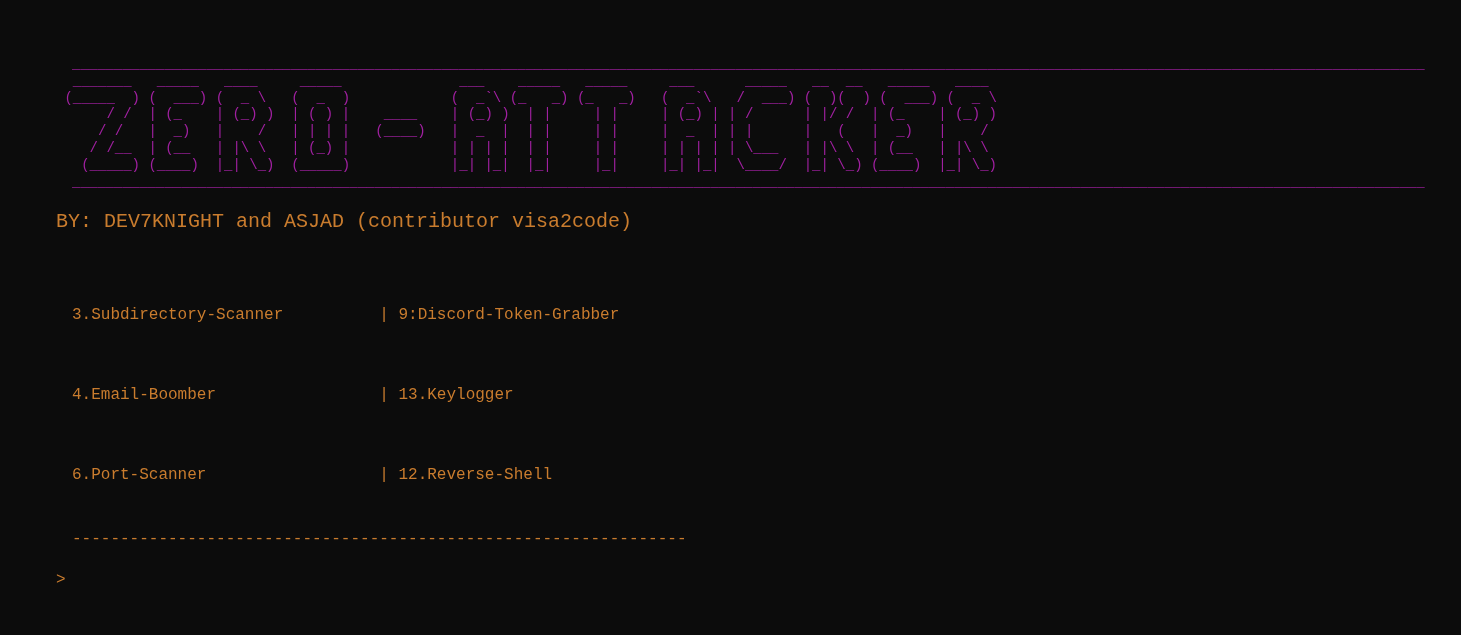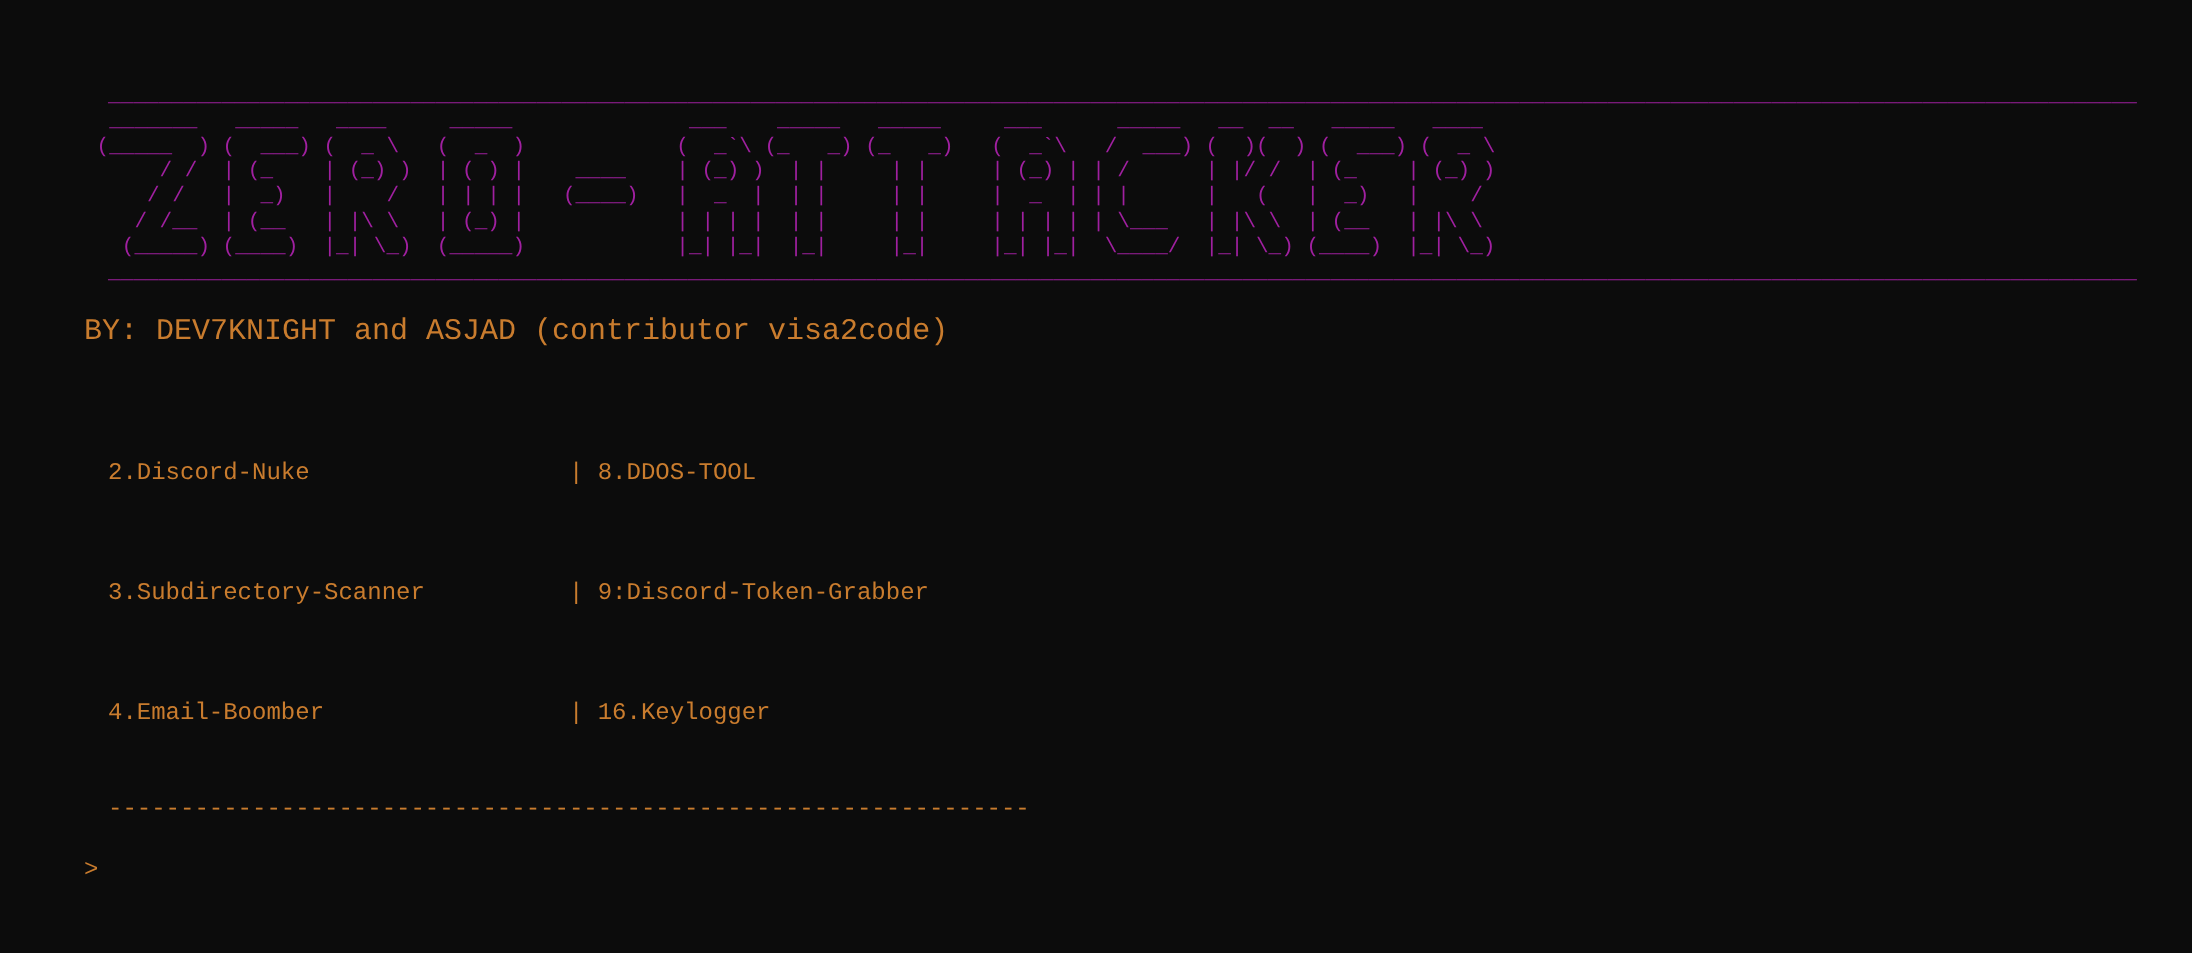--- a/index.html
+++ b/index.html
@@ -60,19 +60,19 @@
  (_____  ) (  ___) (  _ \   (  _  )            (  _`\ (_   _) (_   _)   (  _`\   /  ___) (  )(  ) (  ___) (  _ \
       / /  | (_    | (_) )  | ( ) |    ____    | (_) )  | |     | |     | (_) | | /      | |/ /  | (_    | (_) )
      / /   |  _)   |    /   | | | |   (____)   |  _  |  | |     | |     |  _  | | |      |   (   |  _)   |    / 
     / /__  | (__   | |\ \   | (_) |            | | | |  | |     | |     | | | | | \___   | |\ \  | (__   | |\ \ 
    (_____) (____)  |_| \_)  (_____)            |_| |_|  |_|     |_|     |_| |_|  \____/  |_| \_) (____)  |_| \_)
 <span style="color:#a020a0;">_________________________________________________________________________________________________________________________________________________________________</span></pre>
 
 <div class="credits">BY: DEV7KNIGHT and ASJAD (contributor visa2code)</div>
 
 <div class="menu-section">
-<span class="menu-row">2.Discord-Nuke                  | 8.DDOS-TOOL</span>
 <span class="menu-row">3.Subdirectory-Scanner          | 9:Discord-Token-Grabber</span>
-<span class="menu-row">4.Email-Boomber                 | 16.Keylogger</span>
+<span class="menu-row">4.Email-Boomber                 | 13.Keylogger</span>
+<span class="menu-row">6.Port-Scanner                  | 12.Reverse-Shell</span>
 <span class="menu-divider">----------------------------------------------------------------</span>
 </div>
 
 <div class="prompt">&gt;</div>
 
 </body></html>

